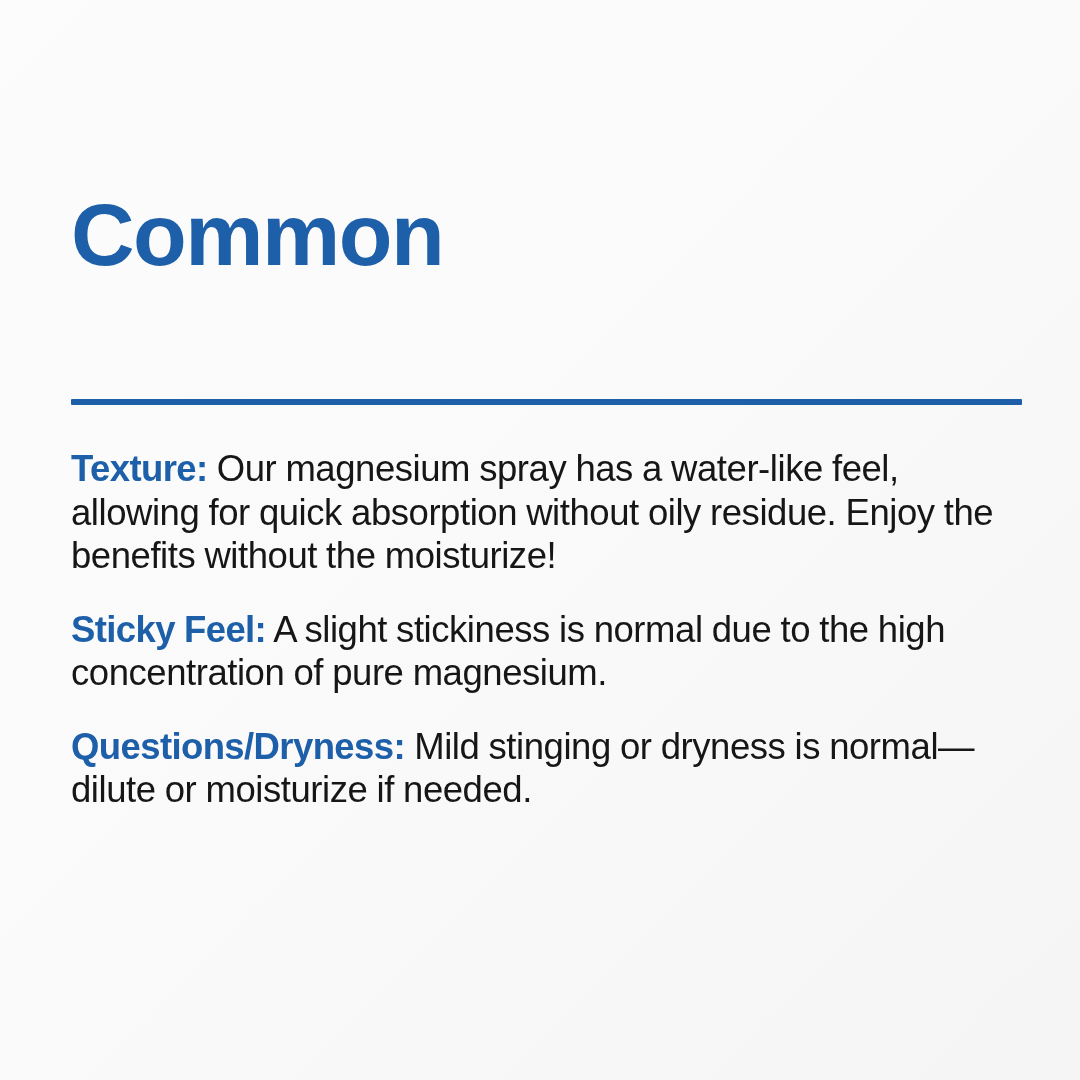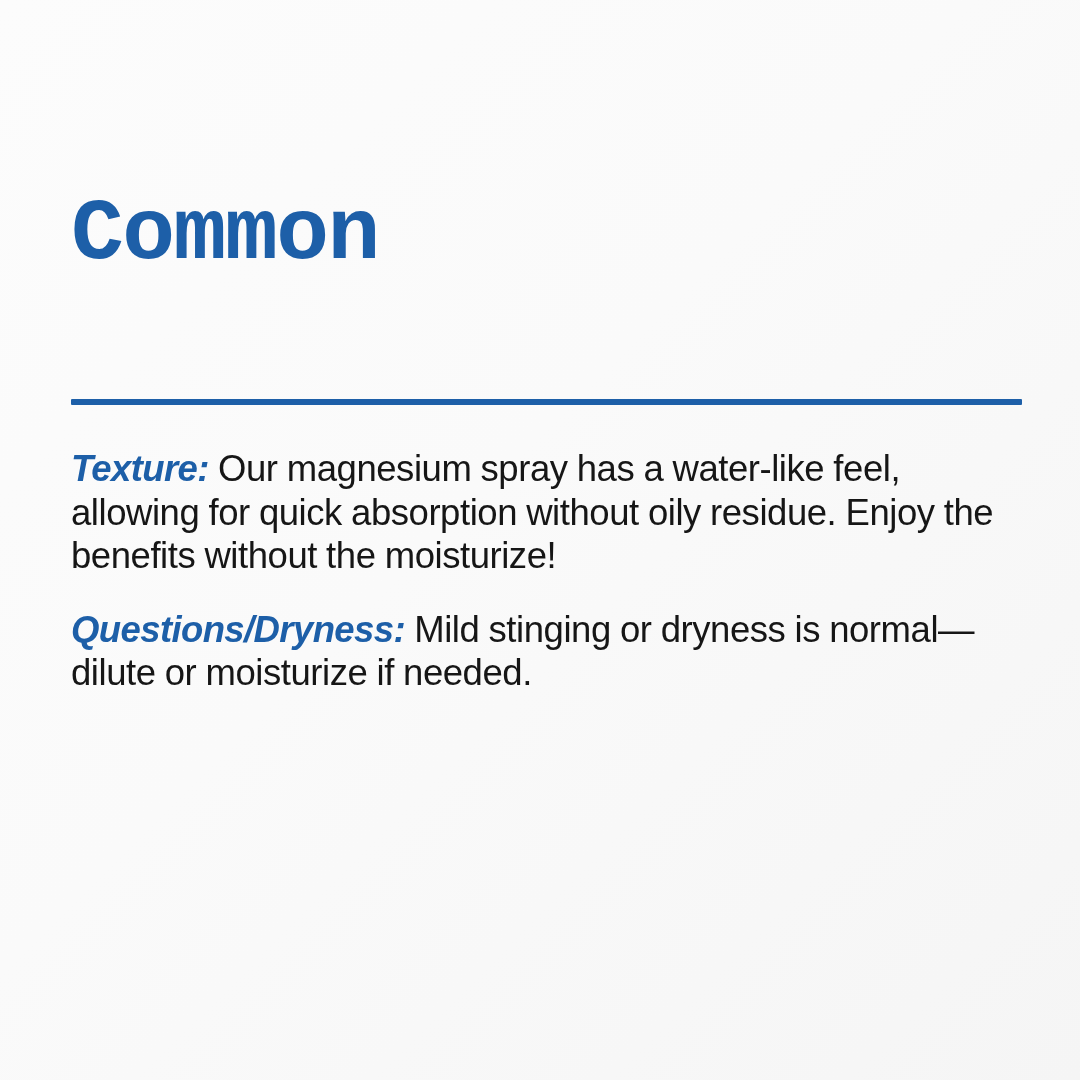--- a/index.html
+++ b/index.html
@@ -29,21 +29,21 @@
     position: absolute;
     left: 71px;
     top: 92px;
     width: 952px;
   }
 
   
   .heading {
     margin: 0;
     color: #1d5fa8;
-    font-family: Liberation Mono, monospace;
+    font-family: Liberation Sans, sans-serif;
     font-weight: bold;
     font-size: 88px;
     line-height: 95px;
     letter-spacing: -1.5px;
     white-space: pre-line;
   }
 
   .heading-line {
     display: block;
   }
@@ -81,21 +81,20 @@
   }
 
   .faq-item:last-child {
     margin-bottom: 0;
   }
 
   .faq-label {
     color: #1d5fa8;
     font-weight: bold;
     letter-spacing: -0.6px;
-    font-style: italic;
   }
 
   .faq-text {
     color: #161616;
     font-weight: normal;
   }
 </style>
 </head>
 <body>
 
@@ -108,20 +107,23 @@
     </h1>
 
     <div class="divider"></div>
 
     <ul class="faq-list">
 
       <li class="faq-item">
         <span class="faq-label">Texture:</span><span class="faq-text"> Our magnesium spray has a water-like feel, allowing for quick absorption without oily residue. Enjoy the benefits without the moisturize!</span>
       </li>
 
+      <li class="faq-item">
+        <span class="faq-label">Sticky Feel:</span><span class="faq-text"> A slight stickiness is normal due to the high concentration of pure magnesium.</span>
+      </li>
 
       <li class="faq-item">
         <span class="faq-label">Questions/Dryness:</span><span class="faq-text"> Mild stinging or dryness is normal—dilute or moisturize if needed.</span>
       </li>
 
     </ul>
 
   </div>
 
 </div>

